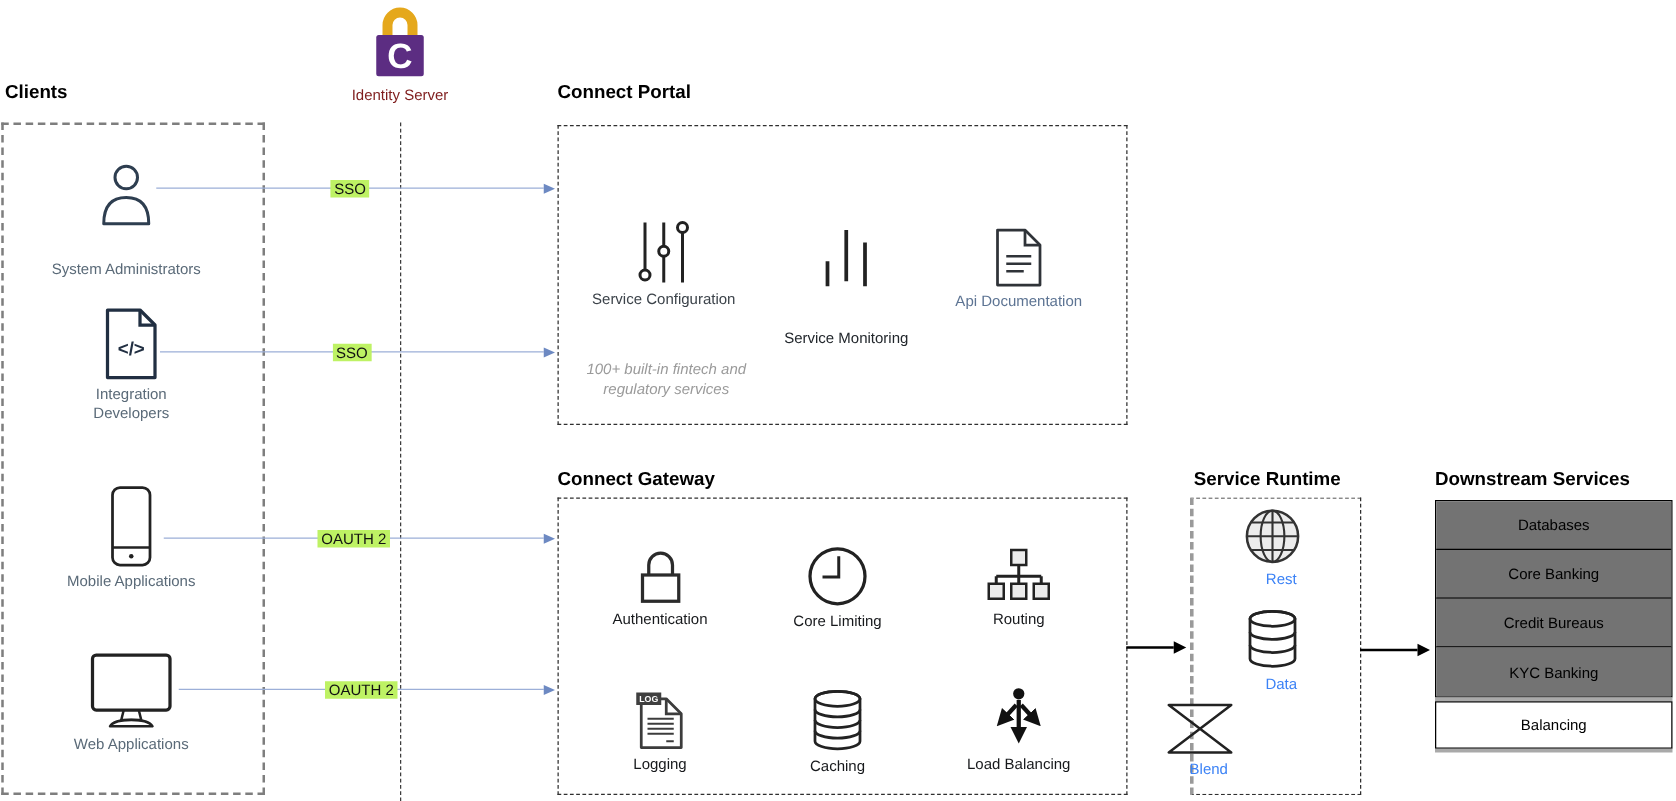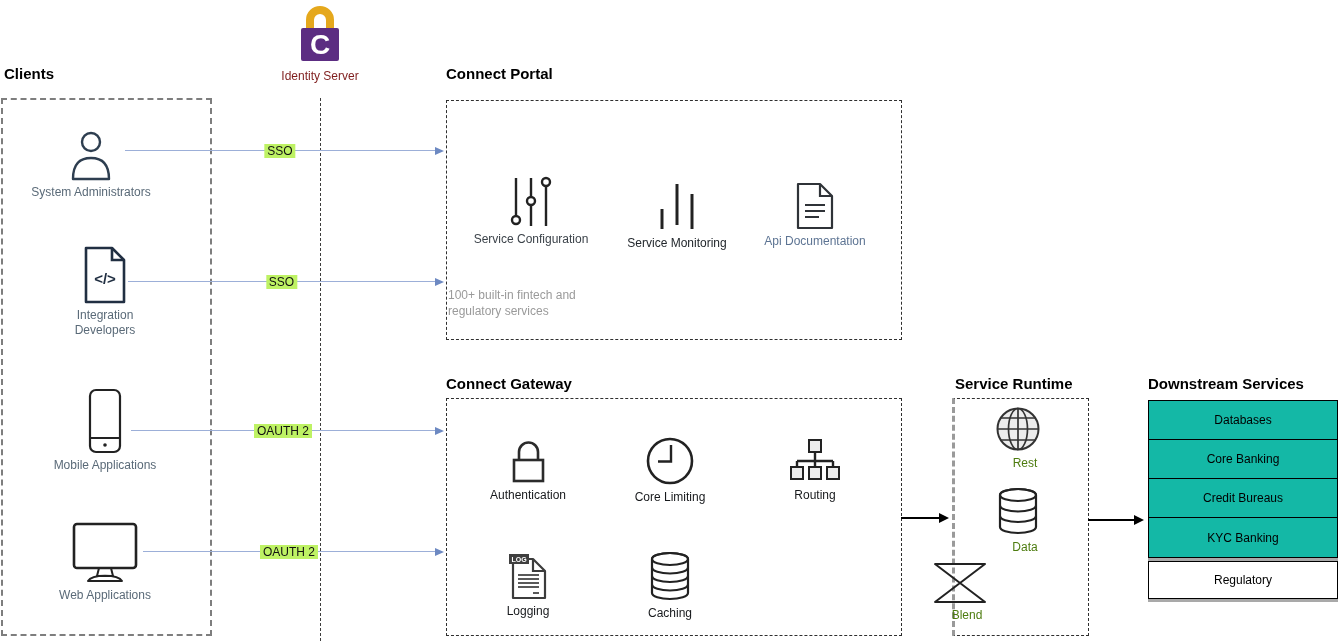--- a/index.html
+++ b/index.html
@@ -15,37 +15,37 @@
   .vline{position:absolute;width:0;border-left:1px dashed #3d3d3d;}
 
   .node{position:absolute;display:flex;flex-direction:column;align-items:center;text-align:center;}
   .node svg{display:block;}
   .lbl{font-size:12px;line-height:1.22;margin-top:4px;}
   .lbl-client{color:#5a6a78;}
   .lbl-cfg{color:#3c434a;}
   .lbl-mon{color:#22272c;}
   .lbl-api{color:#5d7493;}
   .lbl-gw{color:#17191c;}
-  .lbl-rt{color:#4d7c0f;padding-left:14px;}
-  .note{position:absolute;font-size:12px;line-height:1.35;color:#9a9a9a;}
+  .lbl-rt{color:#3b82f6;padding-left:14px;}
+  .note{position:absolute;font-size:12px;line-height:1.35;color:#9a9a9a;text-align:center;font-style:italic;}
 
   .arrow{position:absolute;height:0;border-top:1px solid #9cafd8;}
   .arrow::after{content:"";position:absolute;right:-9px;top:-4.5px;width:0;height:0;
     border-left:9px solid #6d89c2;border-top:4px solid transparent;border-bottom:4px solid transparent;}
   .arrow .tag{position:absolute;left:50%;top:0;transform:translate(-50%,-50%);
     background:#bef264;padding:0 3px;font-size:12px;color:#121212;white-space:nowrap;}
 
   .barrow{position:absolute;height:0;border-top:2px solid #000;}
   .barrow::after{content:"";position:absolute;right:-10px;top:-6px;width:0;height:0;
     border-left:10px solid #000;border-top:5px solid transparent;border-bottom:5px solid transparent;}
 
   .ds-table{position:absolute;left:1148px;top:400px;width:190px;}
   .ds-stack{box-sizing:border-box;border:1px solid #000;background:#fff;}
   .ds-row{box-sizing:border-box;height:39px;display:flex;align-items:center;justify-content:center;
-    font-size:12px;color:#000;border-bottom:1px solid #000;background:#14b8a6;}
+    font-size:12px;color:#000;border-bottom:1px solid #000;background:#737373;}
   .ds-row:last-child{border-bottom:none;}
   .ds-shadow{height:3px;background:#a9a9a9;}
   .ds-last{box-sizing:border-box;height:38px;border:1px solid #000;background:#fff;
     display:flex;align-items:center;justify-content:center;font-size:12px;color:#000;}
 
   .ident-label{position:absolute;font-size:12px;color:#7f1d1d;text-align:center;}
 </style>
 </head>
 <body>
 
@@ -65,21 +65,21 @@
 
   <div class="node" style="left:294px;top:4px;width:52px;">
     <svg width="52" height="58" viewBox="0 0 52 58">
       <path d="M16 27 V16 a10 10 0 0 1 20 0 V27" fill="none" stroke="#E5A81C" stroke-width="8"></path>
       <rect x="7" y="24" width="38" height="33" rx="2" fill="#5C2D82"></rect>
       <text x="26" y="50" font-size="28" font-weight="bold" fill="#ffffff" text-anchor="middle">C</text>
     </svg>
   </div>
   <div class="ident-label" style="left:270px;top:69px;width:100px;">Identity Server</div>
 
-  <div class="node" style="left:31px;top:131px;width:120px;">
+  <div class="node" style="left:41px;top:131px;width:120px;gap:23px;">
     <svg width="46" height="50" viewBox="0 0 46 50">
       <circle cx="23" cy="11" r="9" fill="none" stroke="#2e3e50" stroke-width="2.4"></circle>
       <path d="M5 48 C5 32 13 27 23 27 C33 27 41 32 41 48 Z" fill="none" stroke="#2e3e50" stroke-width="2.4" stroke-linejoin="round"></path>
     </svg>
     <div class="lbl lbl-client">System Administrators</div>
   </div>
 
   <div class="node" style="left:45px;top:246px;width:120px;">
     <svg width="46" height="58" viewBox="0 0 46 58">
       <path d="M4 2 H30 L42 14 V56 H4 Z" fill="none" stroke="#212f42" stroke-width="2.6" stroke-linejoin="round"></path>
@@ -114,21 +114,21 @@
           <circle cx="9" cy="44" r="4" fill="#fff"></circle>
         <line x1="24" y1="2" x2="24" y2="50"></line>
           <circle cx="24" cy="25" r="4" fill="#fff"></circle>
         <circle cx="39" cy="6" r="4" fill="#fff"></circle>
           <line x1="39" y1="10" x2="39" y2="50"></line>
       </g>
     </svg>
     <div class="lbl lbl-cfg">Service Configuration</div>
   </div>
 
-  <div class="node" style="left:612px;top:182px;width:130px;">
+  <div class="node" style="left:612px;top:182px;width:130px;gap:27px;">
     <svg width="44" height="50" viewBox="0 0 44 50">
       <g stroke="#222" stroke-width="3" fill="none">
         <line x1="7" y1="27" x2="7" y2="47"></line>
         <line x1="22" y1="2" x2="22" y2="43"></line>
         <line x1="37" y1="12" x2="37" y2="47"></line>
       </g>
     </svg>
     <div class="lbl lbl-mon">Service Monitoring</div>
   </div>
 
@@ -199,20 +199,36 @@
         <path d="M4 9 a18 6 0 0 1 36 0 V43 a18 6 0 0 1 -36 0 Z"></path>
         <ellipse cx="22" cy="9" rx="18" ry="6"></ellipse>
         <path d="M4 17.5 a18 6 0 0 0 36 0"></path>
         <path d="M4 26 a18 6 0 0 0 36 0"></path>
         <path d="M4 34.5 a18 6 0 0 0 36 0"></path>
       </g>
     </svg>
     <div class="lbl lbl-gw">Caching</div>
   </div>
 
+  <div class="node" style="left:745px;top:550px;width:140px;">
+    <svg width="46" height="50" viewBox="0 0 46 50">
+      <defs>
+        <marker id="lbah" markerWidth="4" markerHeight="4" refX="2" refY="2" orient="auto">
+          <path d="M0 0 L4 2 L0 4 Z" fill="#111"></path>
+        </marker>
+      </defs>
+      <circle cx="23" cy="5" r="4.5" fill="#111"></circle>
+      <g stroke="#111" stroke-width="3.4" fill="none">
+        <path d="M23 10 V38" marker-end="url(#lbah)"></path>
+        <path d="M21 14 L10 26" marker-end="url(#lbah)"></path>
+        <path d="M25 14 L36 26" marker-end="url(#lbah)"></path>
+      </g>
+    </svg>
+    <div class="lbl lbl-gw">Load Balancing</div>
+  </div>
 
   <div class="node" style="left:968px;top:406px;width:100px;">
     <svg width="46" height="46" viewBox="0 0 46 46">
       <circle cx="23" cy="23" r="20.5" fill="#ececec" stroke="#333" stroke-width="2"></circle>
       <g fill="none" stroke="#333" stroke-width="1.7">
         <ellipse cx="23" cy="23" rx="9.5" ry="20.5"></ellipse>
         <line x1="23" y1="2.5" x2="23" y2="43.5"></line>
         <line x1="2.5" y1="23" x2="43.5" y2="23"></line>
         <line x1="6" y1="12" x2="40" y2="12"></line>
         <line x1="6" y1="34" x2="40" y2="34"></line>
@@ -241,21 +257,21 @@
   </div>
 
   <div class="ds-table">
     <div class="ds-stack">
       <div class="ds-row">Databases</div>
       <div class="ds-row">Core Banking</div>
       <div class="ds-row">Credit Bureaus</div>
       <div class="ds-row">KYC Banking</div>
     </div>
     <div class="ds-shadow"></div>
-    <div class="ds-last">Regulatory</div>
+    <div class="ds-last">Balancing</div>
     <div class="ds-shadow"></div>
   </div>
 
   <div class="arrow" style="left:125px;top:150px;width:310px;">
     <span class="tag">SSO</span>
   </div>
   <div class="arrow" style="left:128px;top:281px;width:307px;">
     <span class="tag">SSO</span>
   </div>
   <div class="arrow" style="left:131px;top:430px;width:304px;">

